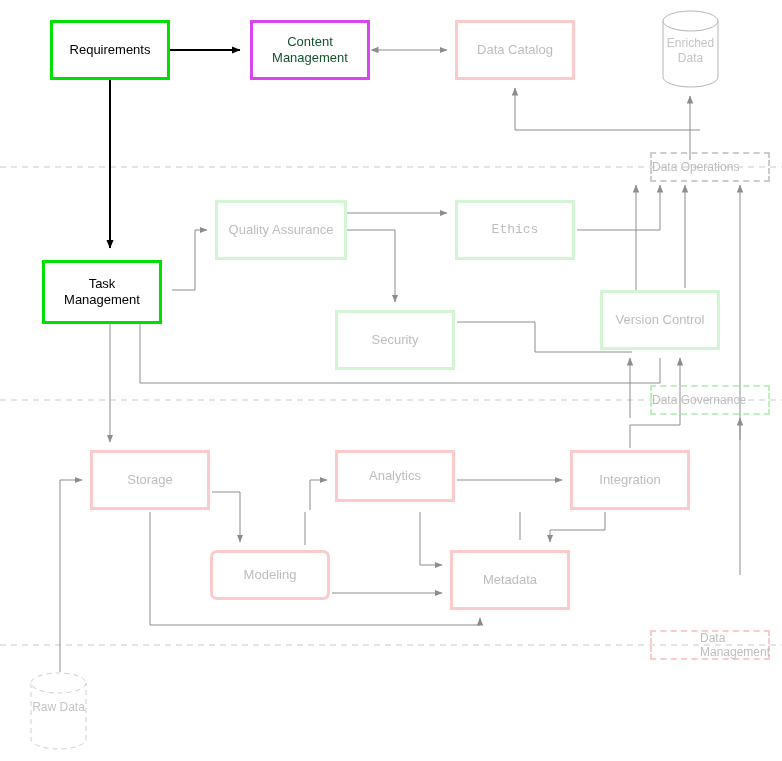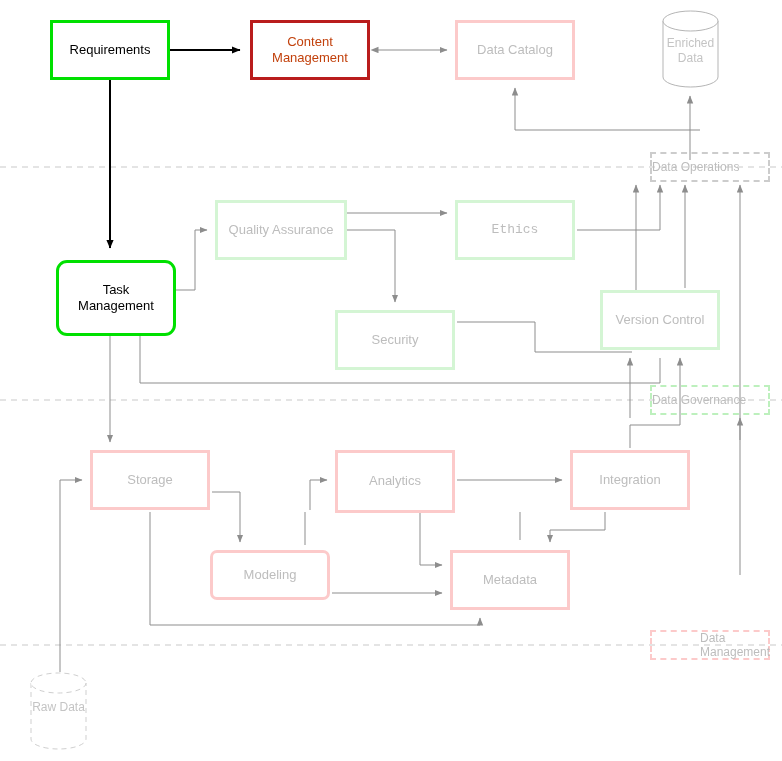--- a/index.html
+++ b/index.html
@@ -41,22 +41,22 @@
     width: 100%;
     padding: 0 4px;
   }
   
   .node.strong-green {
     border: 3px solid #00e000;
     color: #000000;
     font-size: 13px;
   }
   .node.strong-blue {
-    border: 3px solid #b91c1c;
-    color: #c2410c;
+    border: 3px solid #d946ef;
+    color: #14532d;
     font-size: 13px;
   }
   
   .node.faint-green {
     border: 3px solid #d4f5d4;
     color: #bdbdbd;
     font-size: 13px;
   }
   .node.faint-red {
     border: 3px solid #fccaca;
@@ -202,37 +202,37 @@
   </div>
 
   <div class="node faint-green" style="left:215px; top:200px; width:132px; height:60px;">
     <span class="lbl">Quality Assurance</span>
   </div>
 
   <div class="node faint-green" style="left:455px; top:200px; width:120px; height:60px;font-family:Liberation Mono, monospace;">
     <span class="lbl">Ethics</span>
   </div>
 
-  <div class="node strong-green" style="left:56px; top:260px; width:120px; height:76px;border-radius:11px;">
+  <div class="node strong-green" style="left:42px; top:260px; width:120px; height:64px;">
     <span class="lbl">Task Management</span>
   </div>
 
   <div class="node faint-green" style="left:600px; top:290px; width:120px; height:60px;">
     <span class="lbl">Version Control</span>
   </div>
 
   <div class="node faint-green" style="left:335px; top:310px; width:120px; height:60px;">
     <span class="lbl">Security</span>
   </div>
 
   <div class="node faint-red" style="left:90px; top:450px; width:120px; height:60px;">
     <span class="lbl">Storage</span>
   </div>
 
-  <div class="node faint-red" style="left:335px; top:450px; width:120px; height:63px;">
+  <div class="node faint-red" style="left:335px; top:450px; width:120px; height:52px;">
     <span class="lbl">Analytics</span>
   </div>
 
   <div class="node faint-red" style="left:570px; top:450px; width:120px; height:60px;">
     <span class="lbl">Integration</span>
   </div>
 
   <div class="node faint-red" style="left:210px; top:550px; width:120px; height:50px;border-radius:7px;">
     <span class="lbl">Modeling</span>
   </div>

